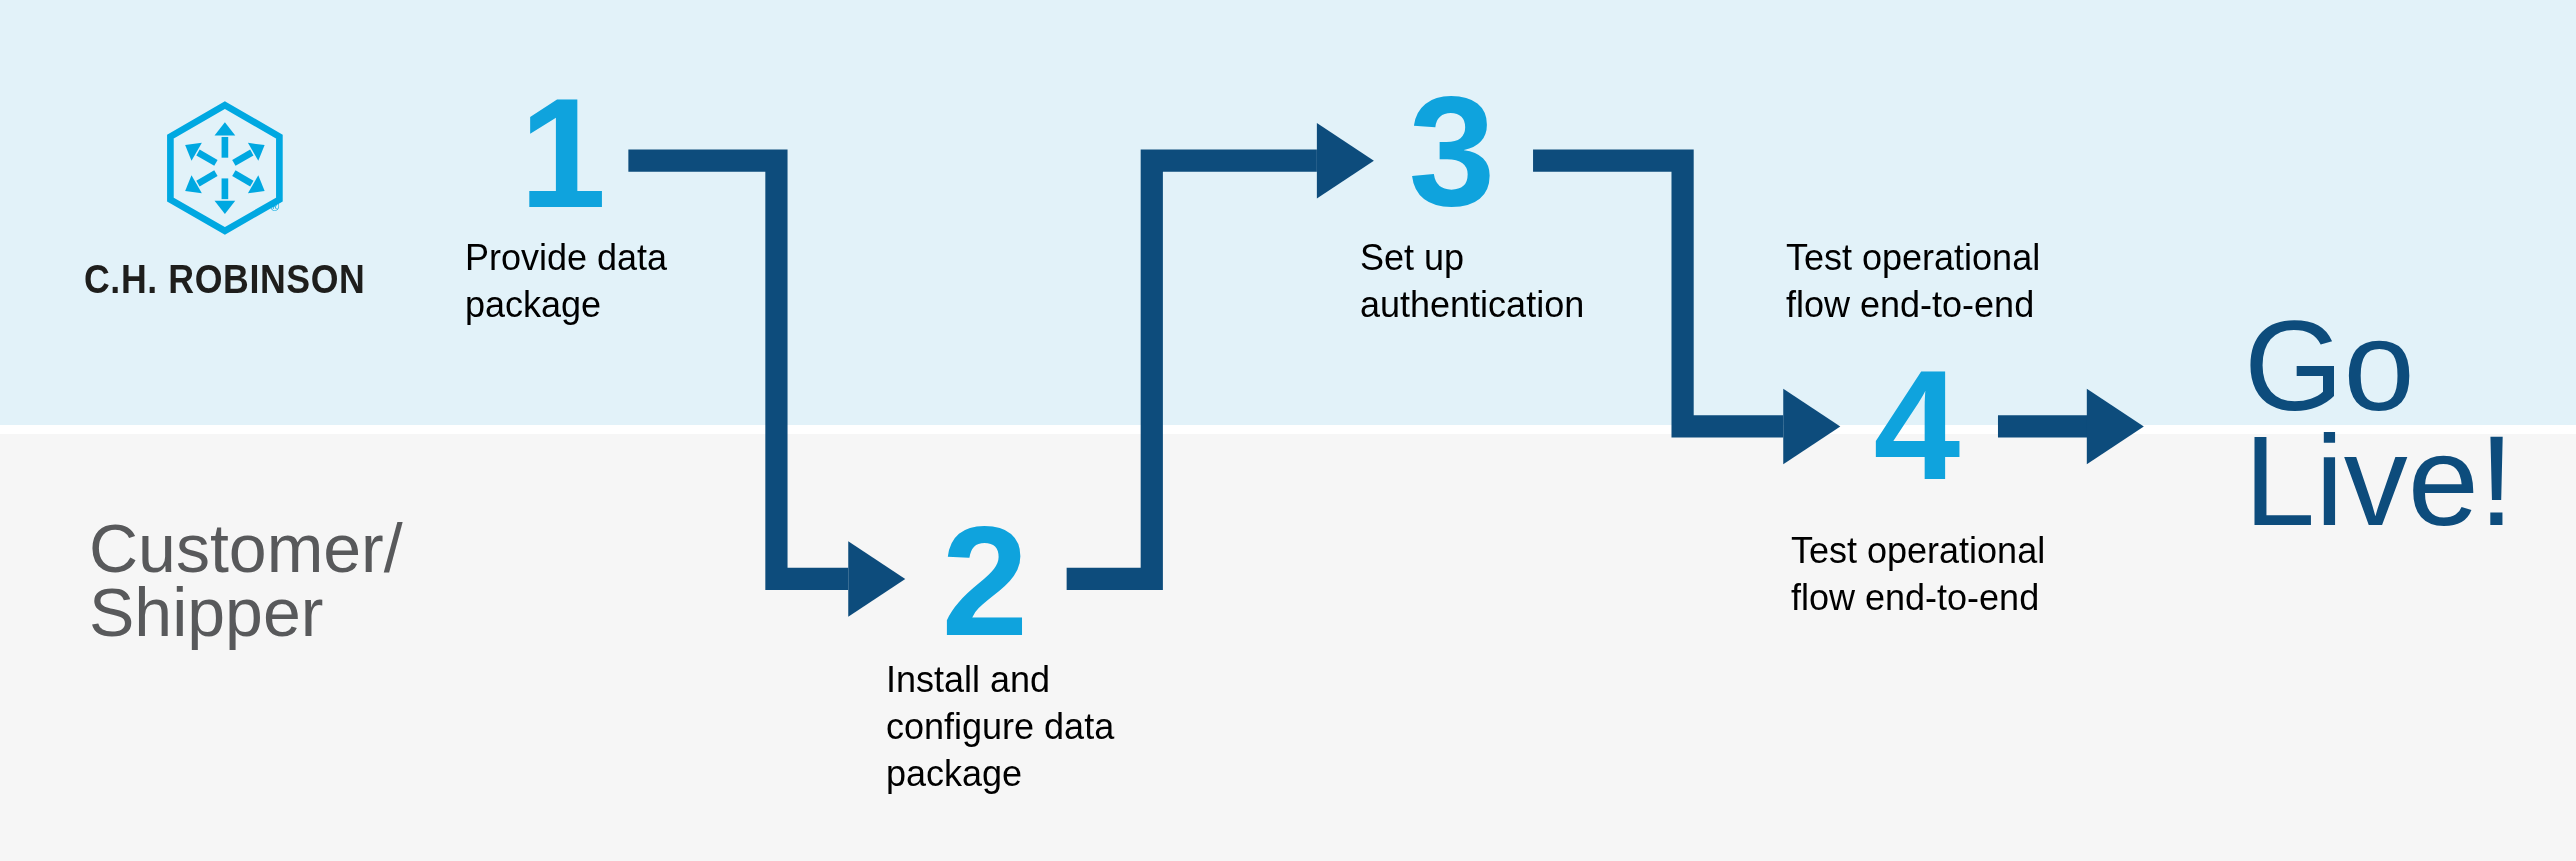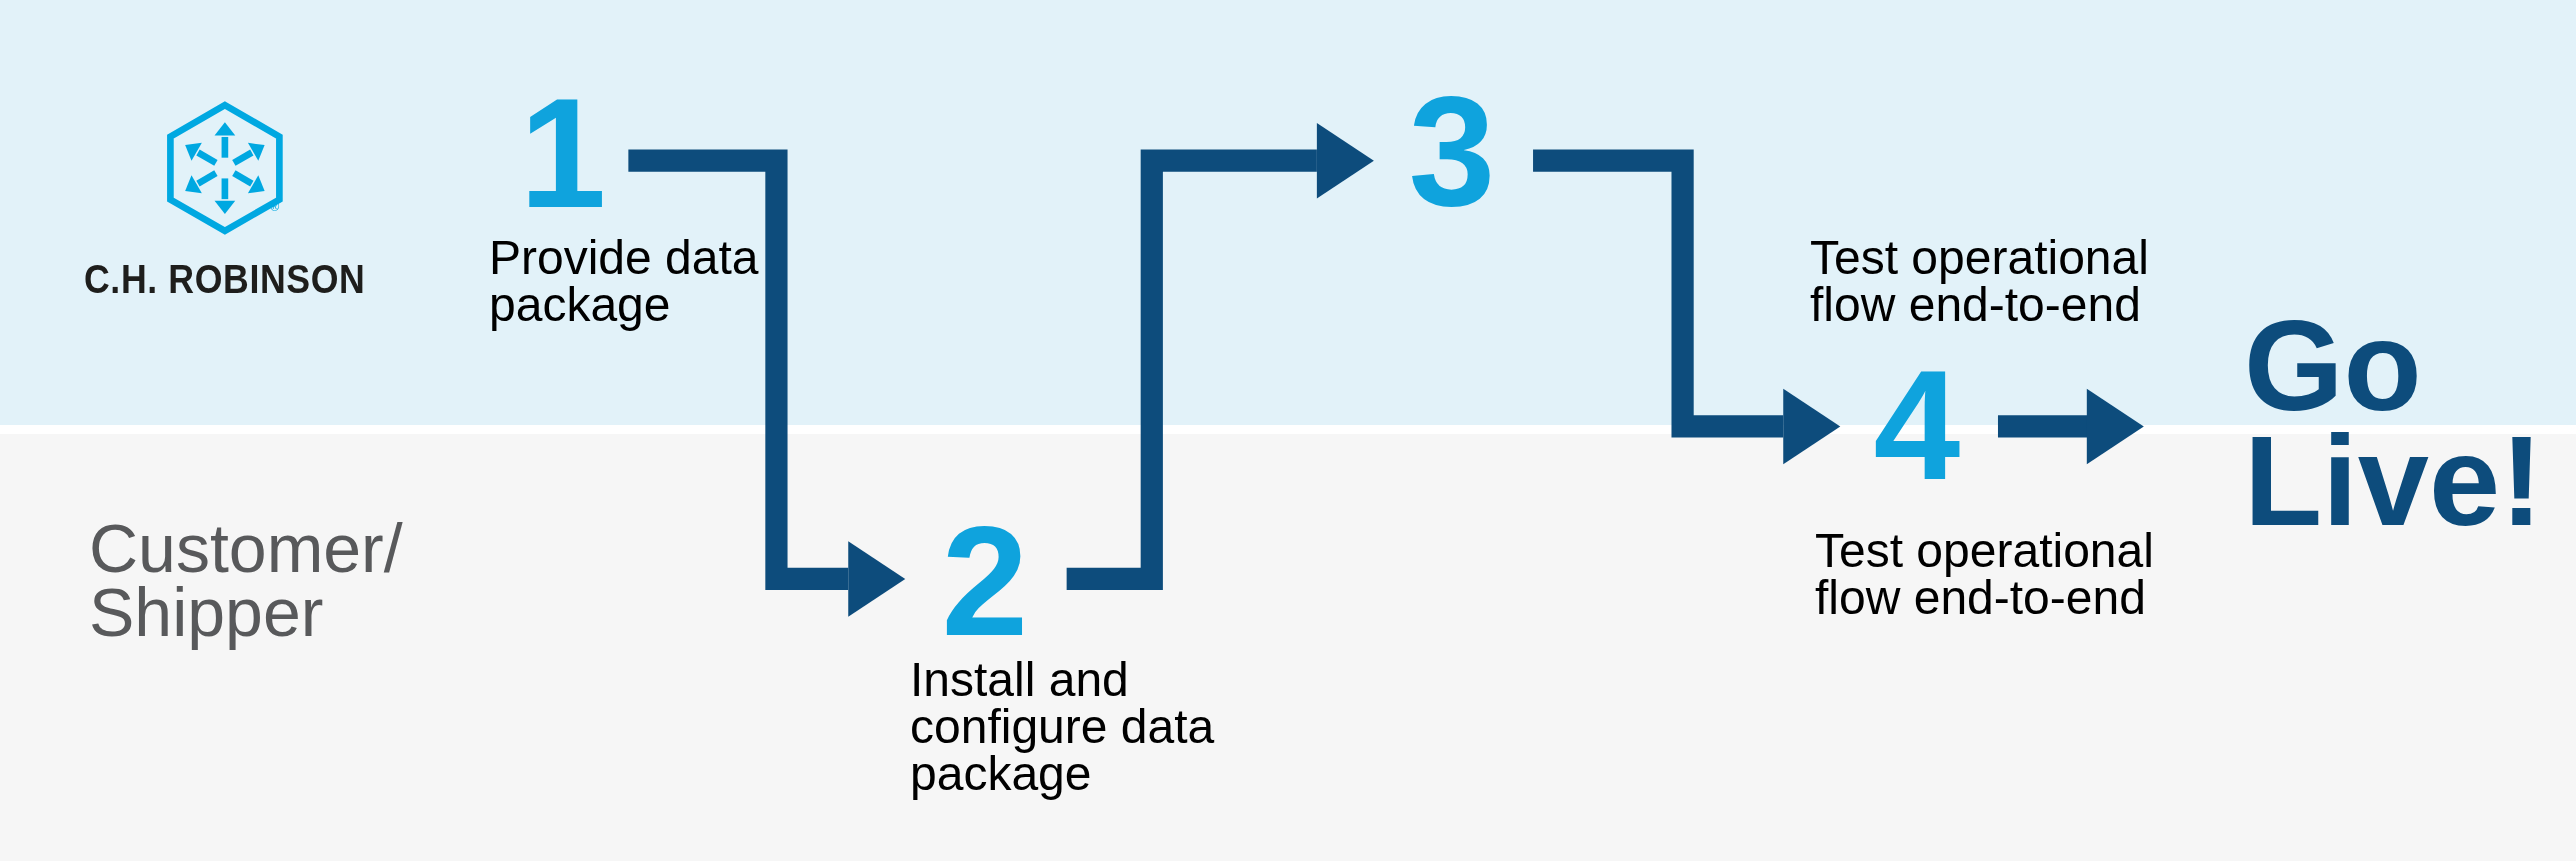--- a/index.html
+++ b/index.html
@@ -47,33 +47,32 @@
     width: 296px; text-align: center;
     font-size: 156px; line-height: 156px; font-weight: bold;
     color: var(--cyan);
   }
   .n1 { left: 415px;  top: 75px; }
   .n2 { left: 837px; top: 503px; }
   .n3 { left: 1304px; top: 73px;  }
   .n4 { left: 1769px; top: 347px; }
 
   .step-label {
-    font-size: 48px; line-height: 47px;
+    font-size: 36px; line-height: 47px;
     color: var(--step-label-black);
-    margin-left: 24px;
   }
   .lbl-provide     { left: 465px;  top: 234px; }
   .lbl-install     { left: 886px; top: 656px; }
   .lbl-setup       { left: 1360px; top: 234px; }
   .lbl-test-top    { left: 1786px; top: 234px; }
   .lbl-test-bottom { left: 1791px; top: 527px; }
 
   .go-live {
     left: 2244px; top: 308px;
-    font-size: 128px; line-height: 115px; font-weight: bold;
+    font-size: 128px; line-height: 115px; font-weight: normal;
     color: var(--navy);
   }
 </style>
 </head>
 <body>
 
 <div class="canvas">
 
   <div class="band-top"></div>
   <div class="band-gap"></div>
@@ -141,20 +140,22 @@
   <div class="txt step-number n1">1</div>
   <div class="txt step-label lbl-provide">Provide data
 package</div>
 
   <div class="txt step-number n2">2</div>
   <div class="txt step-label lbl-install">Install and
 configure data
 package</div>
 
   <div class="txt step-number n3">3</div>
+  <div class="txt step-label lbl-setup">Set up
+authentication</div>
 
   <div class="txt step-number n4">4</div>
   <div class="txt step-label lbl-test-top">Test operational
 flow end-to-end</div>
   <div class="txt step-label lbl-test-bottom">Test operational
 flow end-to-end</div>
 
   <div class="txt go-live">Go
 Live!</div>
 

